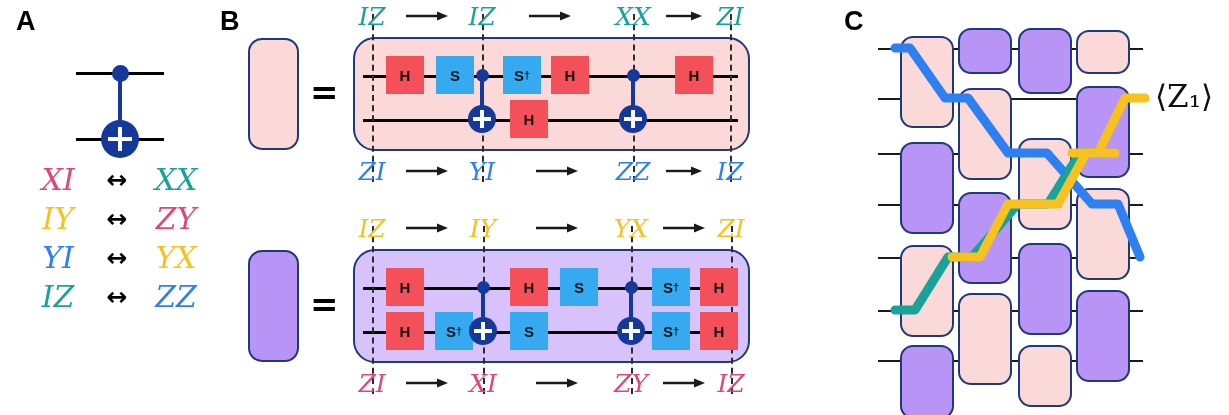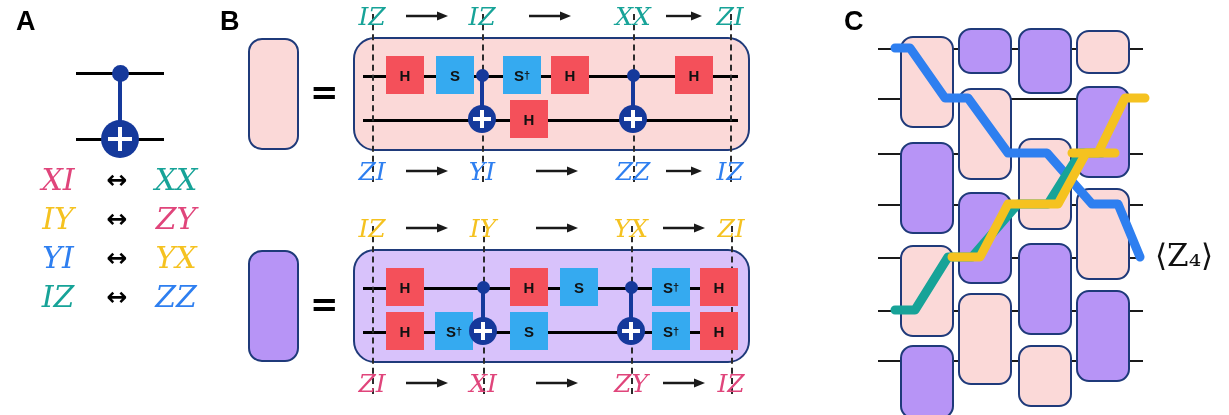--- a/index.html
+++ b/index.html
@@ -294,16 +294,16 @@
   <svg id="cone" viewBox="0 0 389 415">
 
     <polyline fill="none" stroke="#2e7ff0" stroke-width="9" stroke-linecap="round" stroke-linejoin="round" points="55,48 70,48 105,98 128,98 168,153 207,153 252,204 278,204 300,257"></polyline>
 
     <polyline fill="none" stroke="#17a398" stroke-width="9" stroke-linecap="round" stroke-linejoin="round" points="55,310 75,310 108,257 132,257 178,204 208,204 240,153 262,153"></polyline>
 
     <polyline fill="none" stroke="#f5c220" stroke-width="9" stroke-linecap="round" stroke-linejoin="round" points="112,257 140,257 168,204 218,204 246,153 275,153"></polyline>
     <polyline fill="none" stroke="#f5c220" stroke-width="9" stroke-linecap="round" stroke-linejoin="round" points="232,153 258,153 285,98 305,98"></polyline>
   </svg>
 
-  <div class="zlabel" style="left:315px;top:237px;">
-    <span>⟨Z₄⟩</span>
+  <div class="zlabel" style="left:315px;top:78px;">
+    <span>⟨Z₁⟩</span>
   </div>
 </div>
 
 </body></html>

